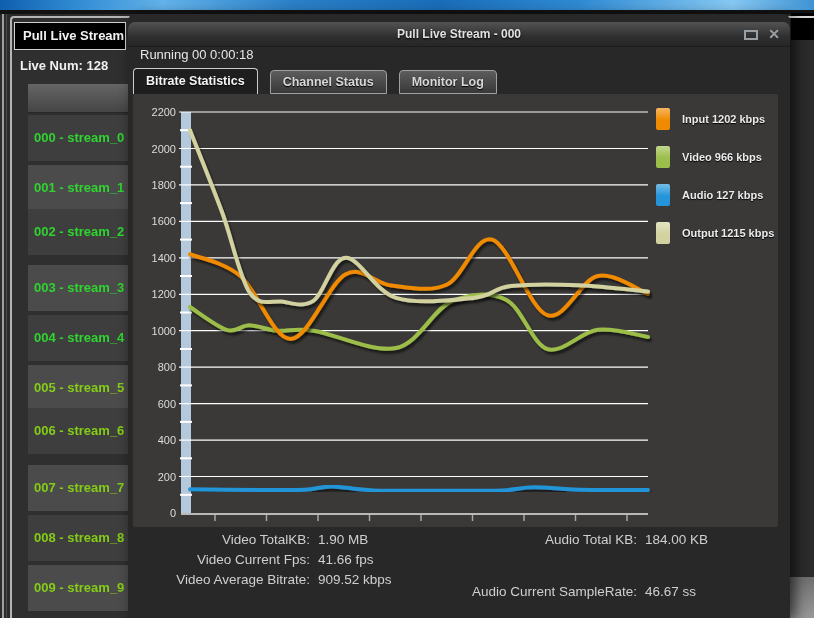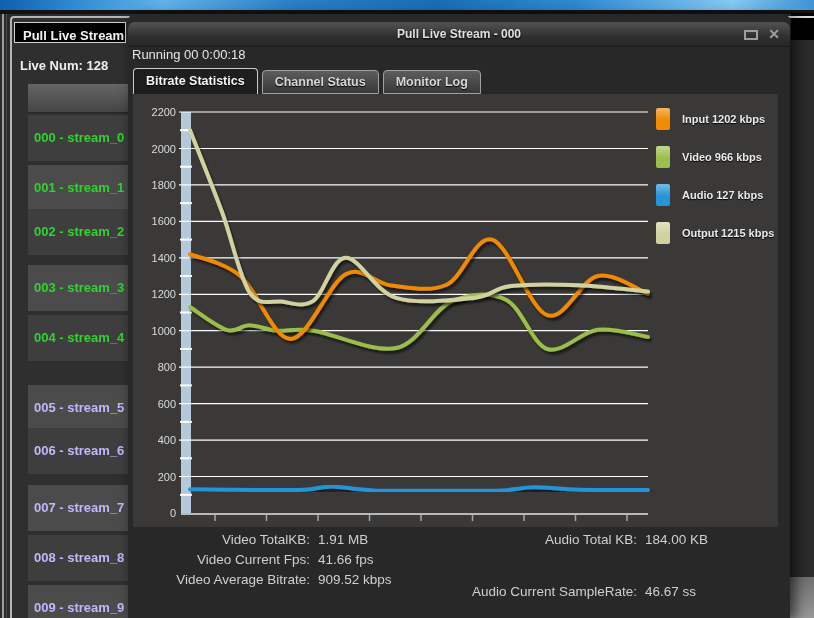--- a/index.html
+++ b/index.html
@@ -16,47 +16,47 @@
   .top-seam{left:0;top:10px;width:814px;height:4px;background:#121212;}
   .edge-a{left:2px;top:14px;width:2px;height:604px;background:#9f9f9f;}
   .edge-b{left:6px;top:14px;width:1px;height:604px;background:#4c4c4c;}
   .tr-black{left:791px;top:13px;width:23px;height:27px;background:#000;}
   .tr-line{left:783px;top:16px;width:31px;height:2px;background:#d8d8d8;}
   .br-light{left:790px;top:577px;width:24px;height:41px;background:linear-gradient(#6f6f6f,#989898);}
 
   
   .left-panel{left:10px;top:16px;width:118px;height:602px;background:#2f2f2f;
     border-top:2px solid #b5b5b5;border-left:2px solid #b5b5b5;border-radius:4px 0 0 0;}
-  .pull-tab{position:absolute;left:2px;top:4px;width:112px;height:21px;background:#000;
+  .pull-tab{position:absolute;left:2px;top:4px;width:112px;height:28px;background:#000;
     border:1px solid #d2d2d2;color:#f2f2f2;font-weight:bold;font-size:13px;line-height:26px;
     padding-left:8px;box-sizing:border-box;white-space:nowrap;overflow:hidden;}
   .live-num{position:absolute;left:8px;top:40px;font-size:13px;font-weight:bold;color:#f0f0f0;white-space:nowrap;}
   .list-header{position:absolute;left:16px;top:66px;width:102px;height:28px;
     background:linear-gradient(#656565,#454545);border-bottom:1px solid #262626;}
   .stream-row{position:absolute;left:16px;width:102px;height:46px;line-height:46px;
     font-size:13px;font-weight:bold;padding-left:6px;box-sizing:border-box;
     white-space:nowrap;overflow:hidden;}
   .stream-row.r-even{background:#3e3e3e;}
   .stream-row.r-odd{background:#4b4b4b;}
   .stream-row.on{color:#2fd42f;}
-  .stream-row.off{color:#c4b5fd;margin-top:20px;}
+  .stream-row.off{color:#84cc16;}
 
   
   .dialog{left:128px;top:14px;width:662px;height:604px;background:#282828;
     border-radius:7px 7px 0 0;box-shadow:5px 3px 14px rgba(0,0,0,0.65);}
   .titlebar{position:absolute;left:0;top:8px;width:100%;height:25px;
     background:linear-gradient(#535353,#303030 60%,#262626);
     border-radius:7px 7px 0 0;border-bottom:1px solid #1b1b1b;box-sizing:border-box;}
   .title{width:100%;text-align:center;line-height:24px;font-size:12px;font-weight:bold;
     color:#e0e0e0;text-shadow:0 1px 2px #000;}
   .btn-max{position:absolute;right:32px;top:8px;width:10px;height:6px;border:2px solid #98a0a6;}
   .btn-close{position:absolute;right:10px;top:4px;color:#98a0a6;font-size:14px;font-weight:bold;line-height:16px;}
-  .running{position:absolute;left:4px;top:33px;font-size:13px;color:#e6e6e6;white-space:nowrap;}
-
-  .tabs{position:absolute;left:5px;top:54px;height:26px;display:flex;gap:4px;align-items:flex-end;}
+  .running{position:absolute;left:12px;top:33px;font-size:13px;color:#e6e6e6;white-space:nowrap;}
+
+  .tabs{position:absolute;left:5px;top:54px;height:26px;display:flex;gap:12px;align-items:flex-end;}
   .tab{height:24px;line-height:22px;padding:0 12px;font-size:12.5px;font-weight:bold;
     border-radius:4px 4px 0 0;box-sizing:border-box;white-space:nowrap;text-shadow:0 1px 1px #000;}
   .tab.active{height:26px;line-height:25px;background:#1e1e1e;border:1px solid #cccccc;border-bottom:none;color:#f5f5f5;}
   .tab.inactive{background:linear-gradient(#5d5d5d,#383838);border:1px solid #a0a0a0;color:#d8d8d8;}
 
   .chart-panel{position:absolute;left:5px;top:80px;width:645px;height:433px;background:#3a3938;border-radius:2px;}
   #chart-svg{position:absolute;left:0;top:0;}
 
   .legend{position:absolute;left:523px;top:6px;width:120px;}
   .legend-item{height:38px;display:flex;align-items:center;}
@@ -186,21 +186,21 @@
         </div>
         <div class="legend-item">
           <span class="chip" style="--c: #d2d2a0;"></span>
           <span class="legend-label">Output 1215 kbps</span>
         </div>
       </div>
   </div>
 
   <div class="stats">
     <div class="stats-row col-l" style="left:30px;top:3px;">
-      <span class="lab">Video TotalKB:</span><span class="val">1.91 MB</span>
+      <span class="lab">Video TotalKB:</span><span class="val">1.90 MB</span>
     </div>
     <div class="stats-row col-l" style="left:30px;top:23px;">
       <span class="lab">Video Current Fps:</span><span class="val">41.66 fps</span>
     </div>
     <div class="stats-row col-l" style="left:30px;top:43px;">
       <span class="lab">Video Average Bitrate:</span><span class="val">909.52 kbps</span>
     </div>
     <div class="stats-row col-r" style="left:330px;top:3px;">
       <span class="lab">Audio Total KB:</span><span class="val">184.00 KB</span>
     </div>

